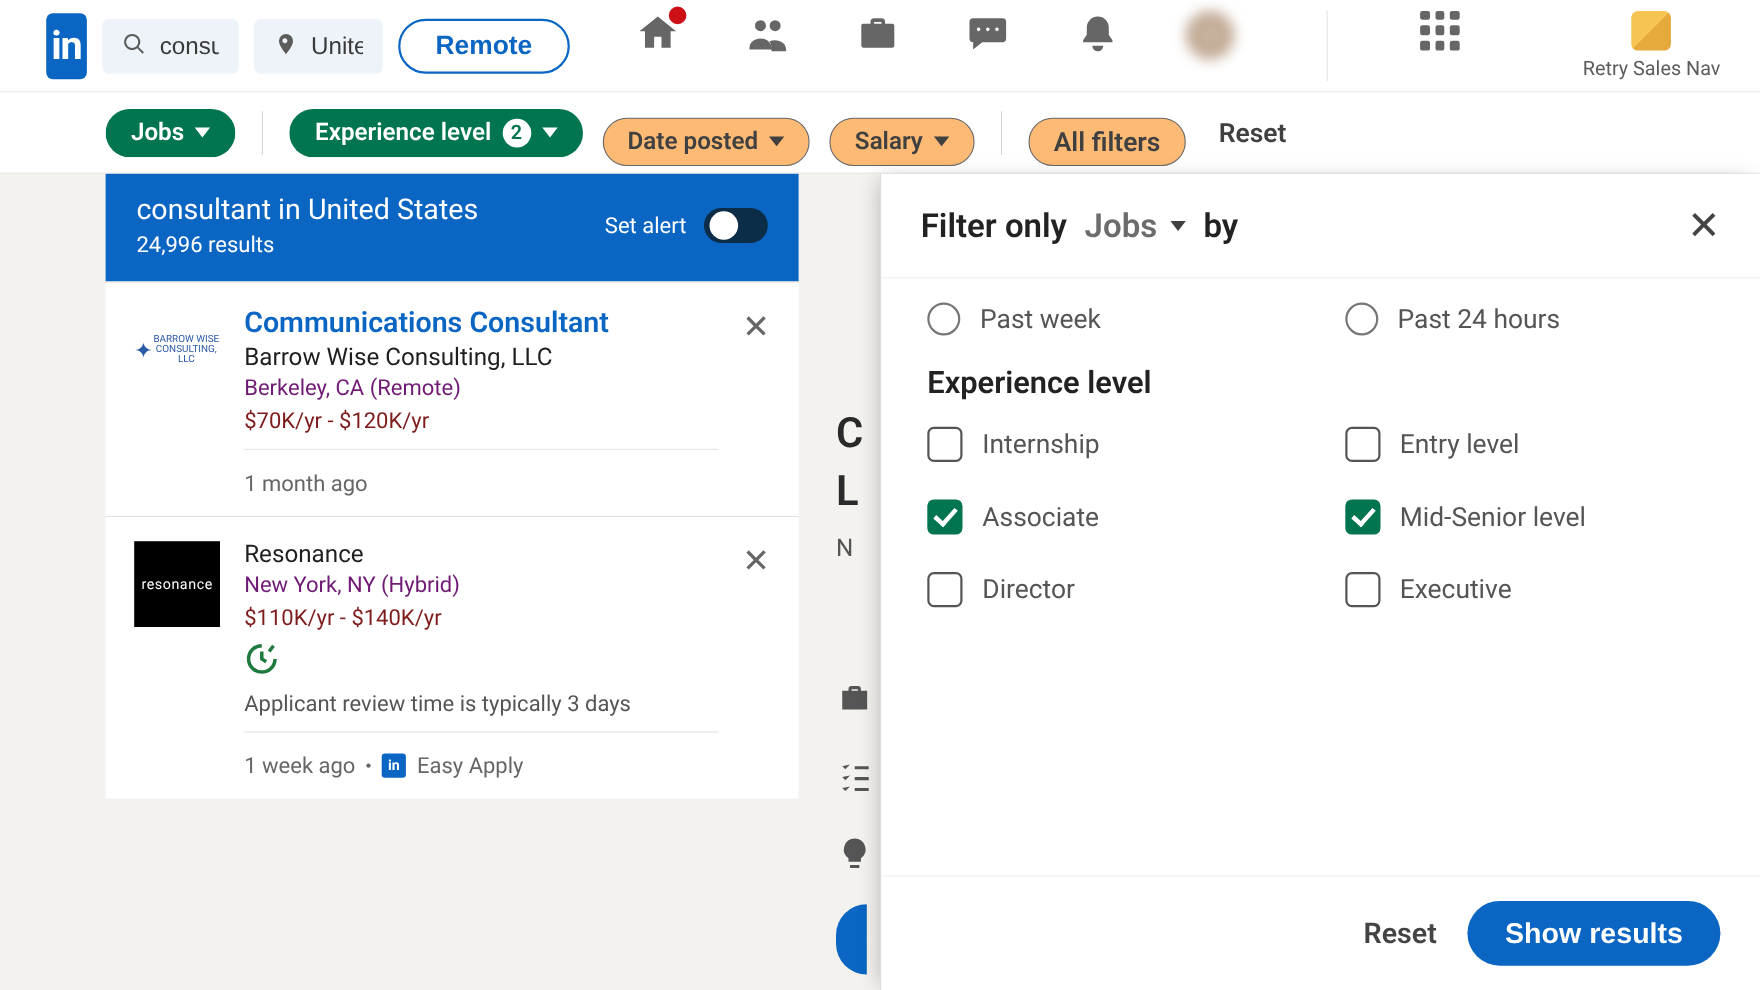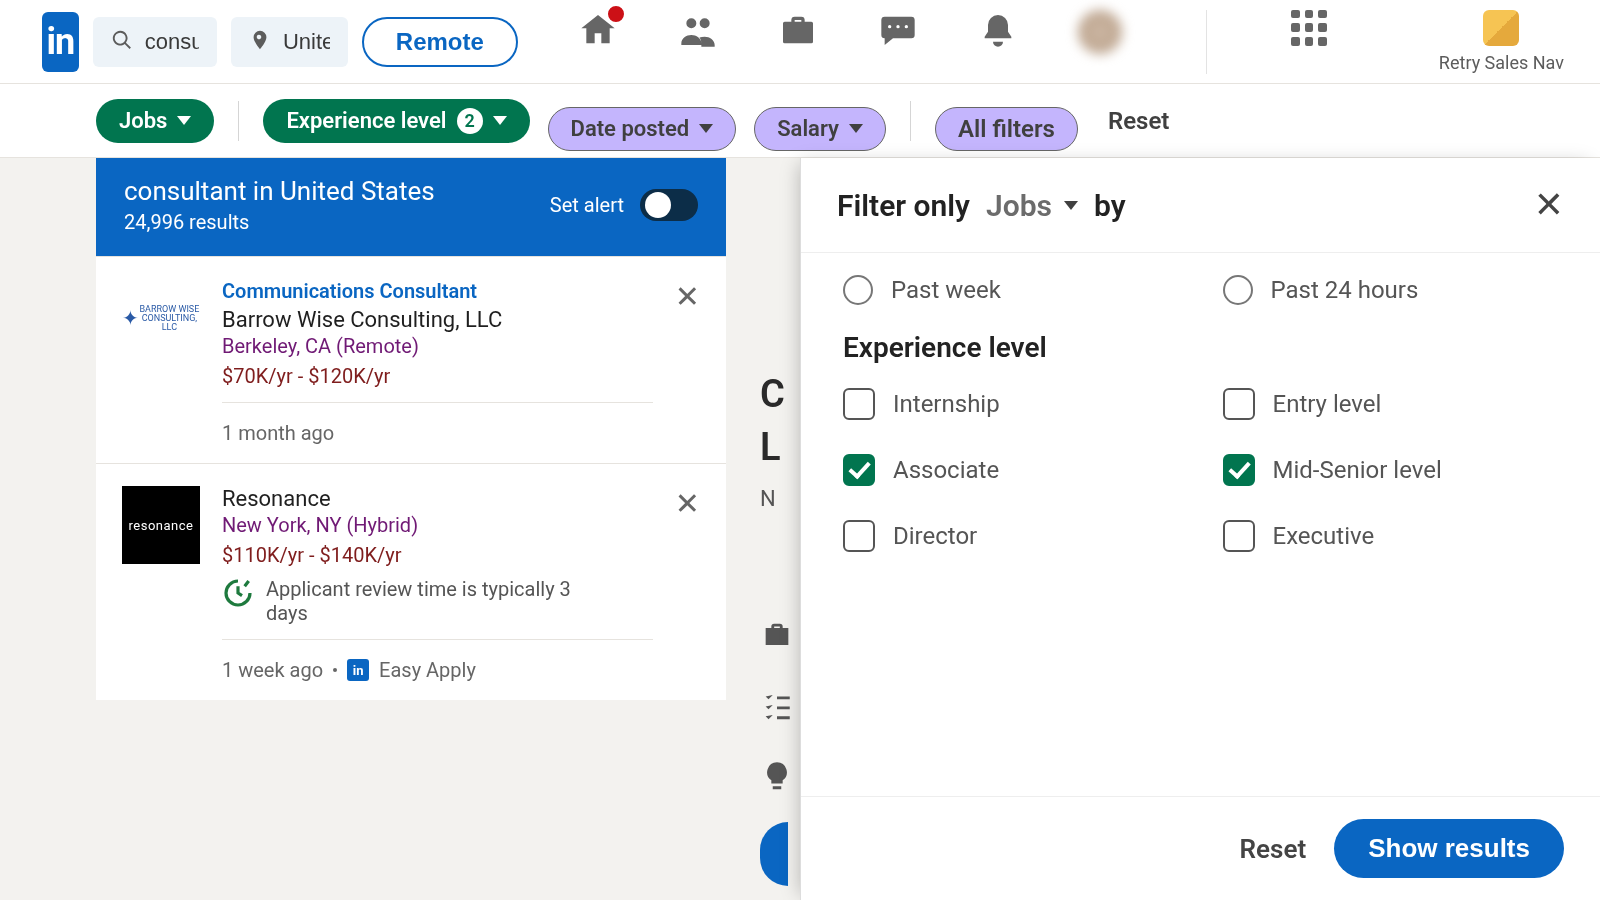--- a/index.html
+++ b/index.html
@@ -115,21 +115,21 @@
     height: 44px;
     border-radius: 24px;
     display: flex; align-items: center;
     padding: 0 22px;
     font-size: 22px;
     gap: 10px;
     cursor: pointer;
     border: 1px solid transparent;
   }
   .pill-green { background: #01754f; color: #fff; font-weight: 600; }
-  .pill-outline { background: #c4b5fd; border-color: #666; color: #404040; font-weight: 600; margin-top: 16px; }
+  .pill-outline { background: #fdba74; border-color: #666; color: #404040; font-weight: 600; margin-top: 16px; }
   .pill-count {
     background: #fff; color: #01754f;
     width: 26px; height: 26px; border-radius: 50%;
     display: flex; align-items: center; justify-content: center;
     font-size: 18px;
   }
   .filterbar-sep { width: 1px; height: 40px; background: #d5d5d5; margin: 0 6px; }
   .caret-down-w, .caret-down-d {
     width: 0; height: 0;
     border-left: 7px solid transparent;
@@ -183,29 +183,29 @@
     width: 78px; height: 78px;
     background: #fff;
     display: flex; align-items: center; justify-content: center;
     flex-shrink: 0;
     overflow:hidden;
   }
   .card-logo.bw { font-size:9px; color:#2a5aa6; text-align:center; line-height:1; }
   .card-logo.bw::before { content:"✦"; color:#2a5aa6; font-size:20px; display:block; }
   .card-logo.res { background:#000; color:#fff; font-size:13px; letter-spacing:0.5px; }
   .card-main { flex: 1; }
-  .card-title { color:#0a66c2; font-size:20px; font-weight:600; margin-bottom:4px; display:flex; align-items:flex-end; gap:10px;}
+  .card-title { color:#0a66c2; font-size:26px; font-weight:600; margin-bottom:4px; display:flex; align-items:flex-end; gap:10px;}
   .card-company { font-size:22px; color:#1f1f1f; margin-bottom:2px;}
   .card-loc { font-size:20px; color:#701a75; margin-bottom:6px;}
   .card-sal { font-size:20px; color:#7f1d1d; }
   .card-meta { font-size:20px; color:#666; margin-top:18px; display:flex; align-items:center; gap:10px;}
   .card-meta .dot { width:4px;height:4px;border-radius:50%;background:#666;}
   .easy-apply .li-badge { width:22px;height:22px;background:#0a66c2;color:#fff;display:inline-flex;align-items:center;justify-content:center;font-size:13px;font-weight:700;border-radius:3px;}
   .card-close { font-size:30px; color:#666; cursor:pointer; align-self:flex-start;}
-  .review-time { display:flex; gap:12px; align-items:flex-start; margin-top:10px; color:#555; font-size:20px; max-width:380px;}
+  .review-time { display:flex; gap:12px; align-items:flex-start; margin-top:10px; color:#555; font-size:20px; max-width:380px;flex-direction:column;}
   .review-time svg { width:32px;height:32px;flex-shrink:0;}
   .shield { width:26px;height:26px;}
   .card-divider { height:1px; background:#e6e3de; margin:14px 0 10px;}
 
   
   .filter-panel {
     position: absolute;
     top: 0px; right: 0; bottom: 0;
     width: 800px;
     background: #fff;

